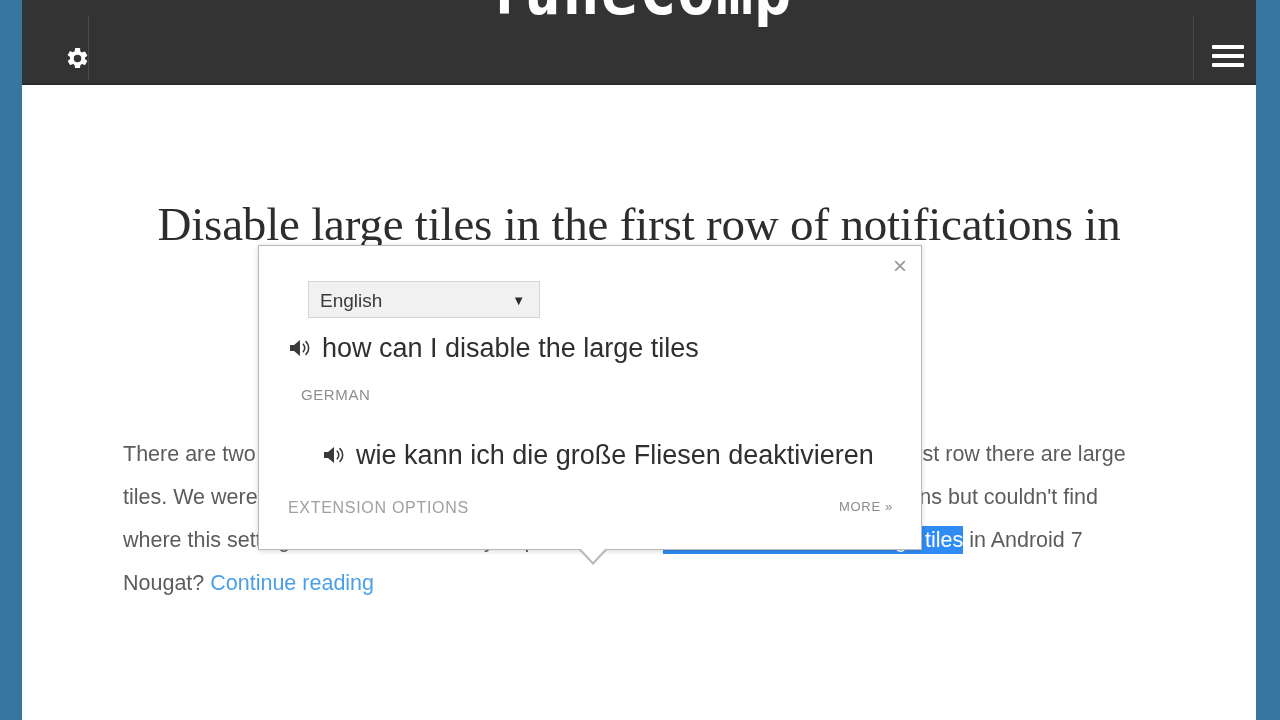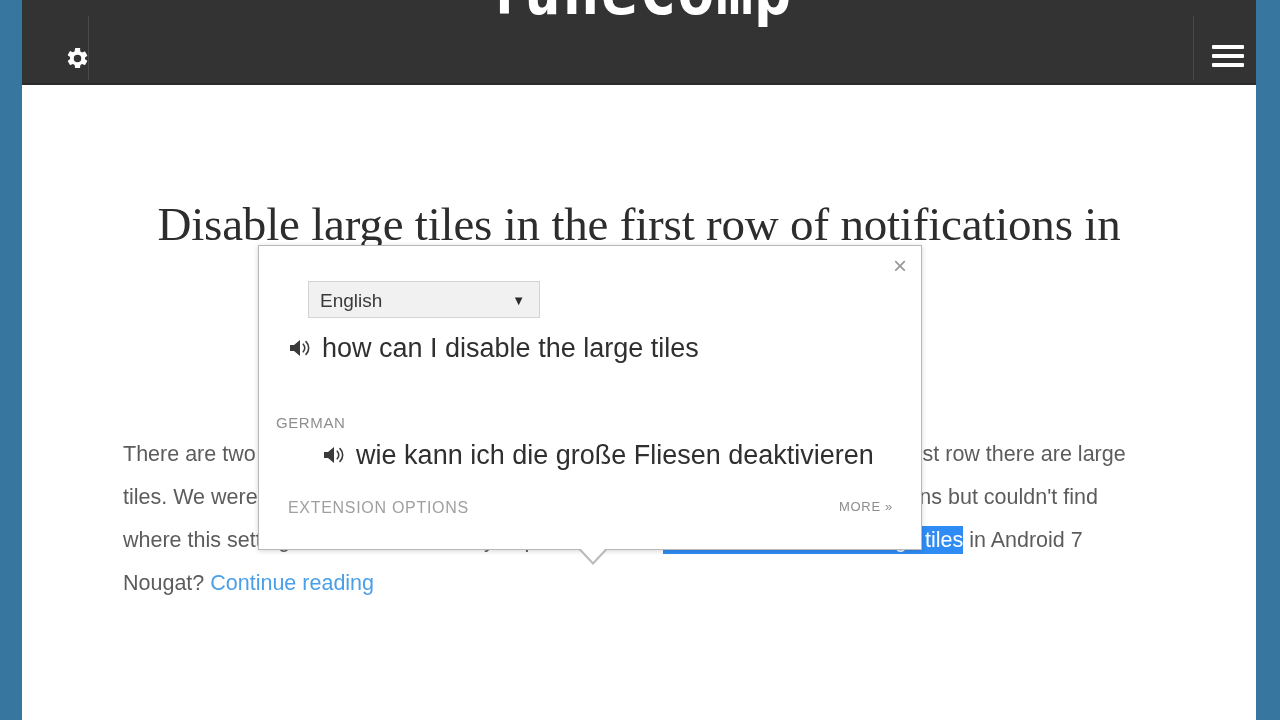--- a/index.html
+++ b/index.html
@@ -232,26 +232,25 @@
     cursor: pointer;
   }
   .tts-text {
     font-size: 27px;
     line-height: 32px;
     color: #2f2f2f;
     white-space: nowrap;
   }
   #lang-label {
     position: absolute;
-    left: 17px;
+    left: 42px;
     top: 140px;
     font-size: 15px;
     letter-spacing: 0.6px;
     color: #8e8e8e;
-    margin-top: 28px;
   }
   #popup-footer {
     position: absolute;
     left: 0;
     top: 245px;
     width: 662px;
     height: 58px;
   }
   #extension-options {
     position: absolute;

